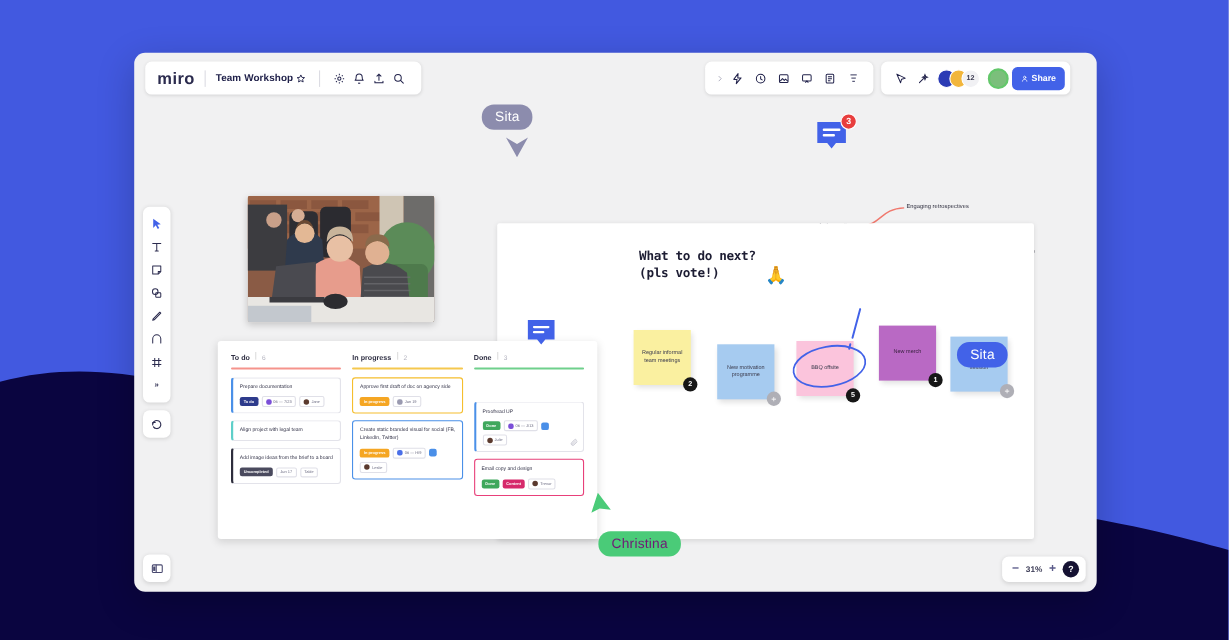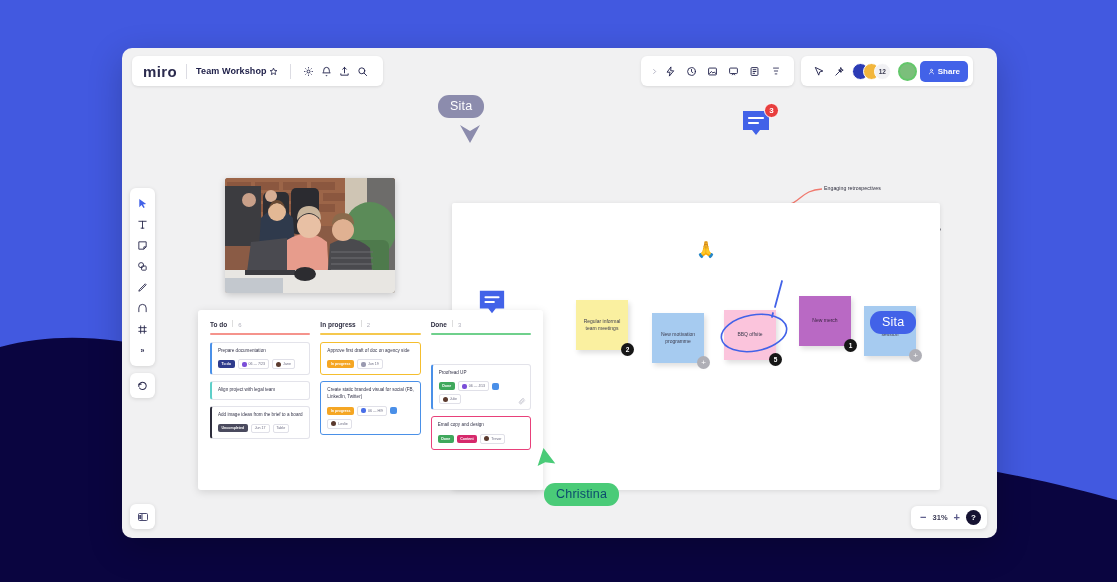--- a/index.html
+++ b/index.html
@@ -520,20 +520,24 @@
             <span class="chip-av">
                 <span class="dotav"></span>
                 <span>Trevor</span>
               </span>
           </div>
         </div>
       </div>
     </div>
 
     <div class="vote-frame">
+      <div class="vote-title" style="position:absolute;left:7px;top:6px">
+        <div>What to do next?</div>
+        <div>(pls vote!)</div>
+      </div>
       <div style="position:absolute;left:122px;top:22px;font-size:16px">🙏</div>
 
       <div class="sticky" style="left:2px;top:82px;width:52px;height:50px;background:#FAF0A0">
         <span>Regular informal team meetings</span>
         <span class="vote-badge">2</span>
       </div>
       <div class="sticky" style="left:78px;top:95px;width:52px;height:50px;background:#A6CBF0">
         <span>New motivation programme</span>
         <span class="vote-add">+</span>
       </div>
@@ -585,21 +589,21 @@
       <svg width="24" height="22" viewBox="0 0 24 22">
         <path d="M22 2 L2 11 L22 20 L16 11 Z" fill="#4262E8"></path>
         </svg>
       <span class="cursor-lbl" style="background:#4262E8">Sita</span>
     </div>
 
     <div style="position:absolute;left:398px;top:405px">
       <svg style="position:absolute;left:16px;top:-5px" width="24" height="24" viewBox="0 0 24 24">
         <path d="M4 2 L4 21 L10 15 L20 13 Z" fill="#4ACB78" transform="rotate(18 12 12)"></path>
         </svg>
-      <span class="cursor-lbl" style="background:#4ACB78;color:#0c4a6e;position:absolute;left:24px;top:30px">Christina</span>
+      <span class="cursor-lbl" style="background:#4ACB78;color:#701a75;position:absolute;left:24px;top:30px">Christina</span>
     </div>
 
   </div>
 
   <div class="left-tools">
     <span class="lt">
       <svg width="11" height="11" viewBox="0 0 24 24">
           <path d="M5 2 L5 20 L10 15 L14 22 L17 20 L13 14 L20 13 Z" fill="#4262E8"></path>
         </svg>
     </span>

